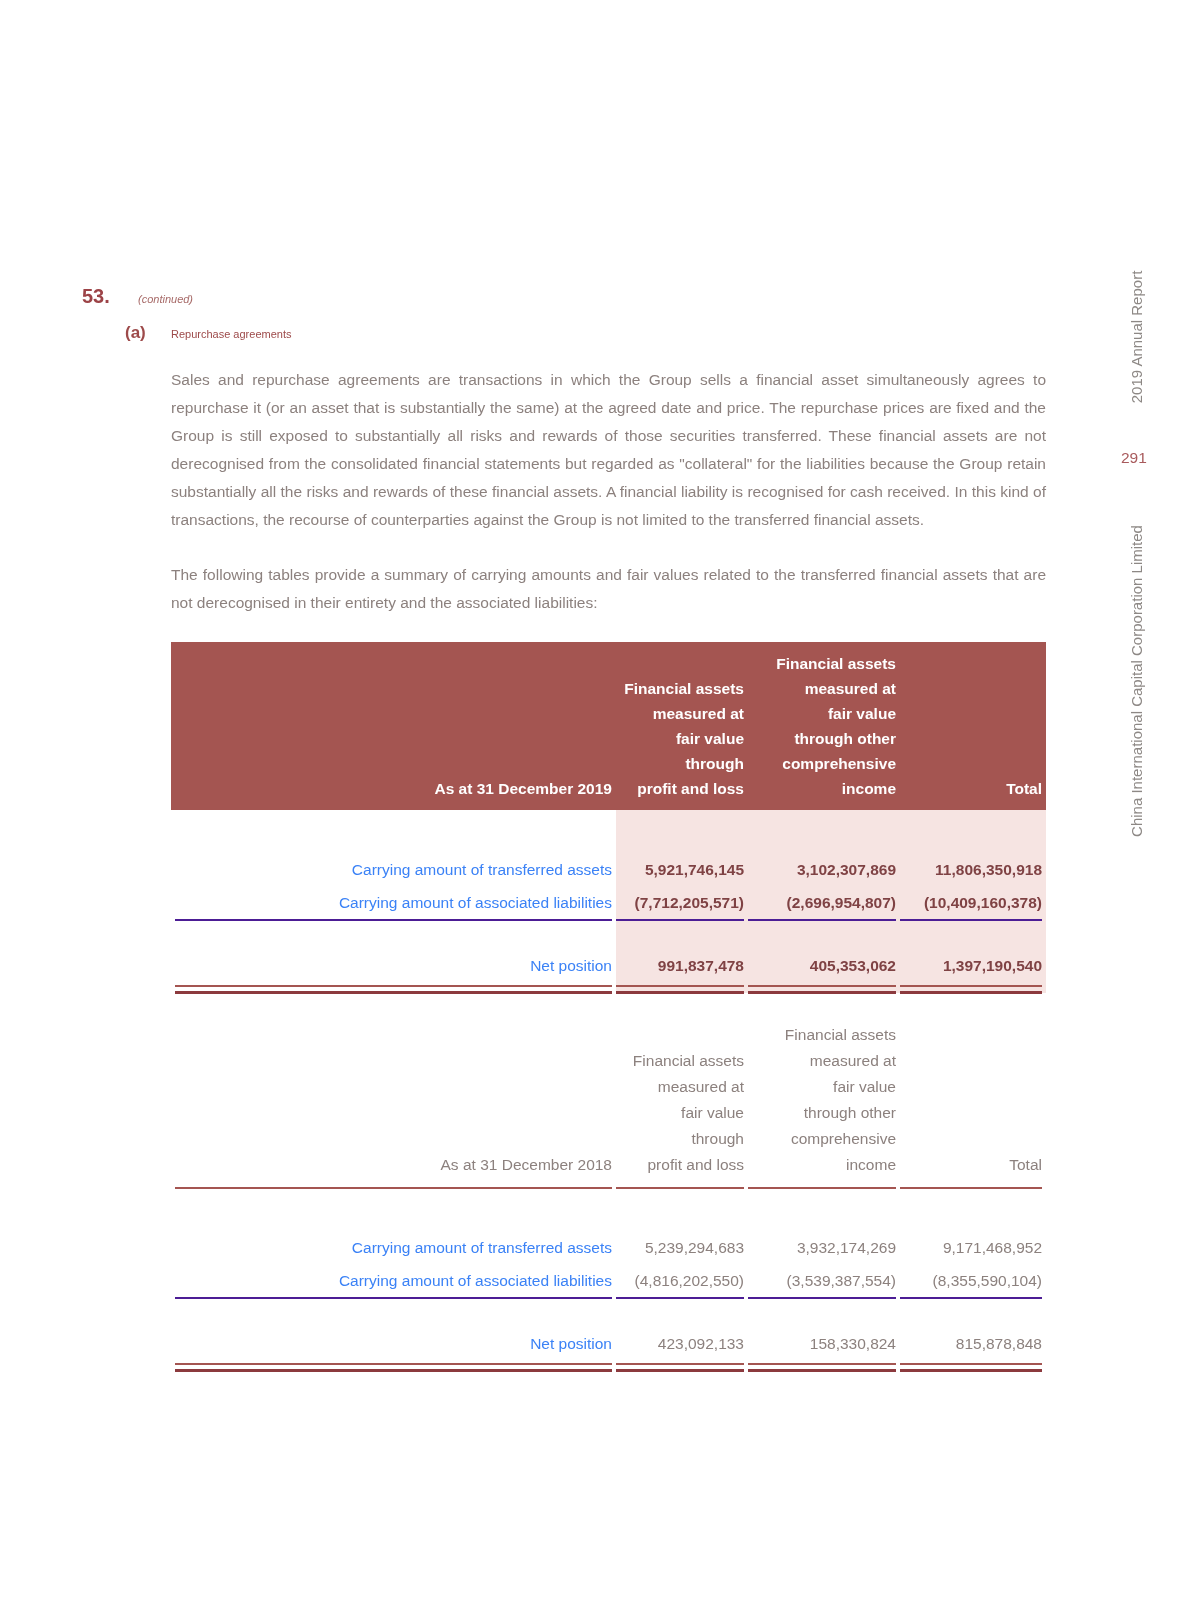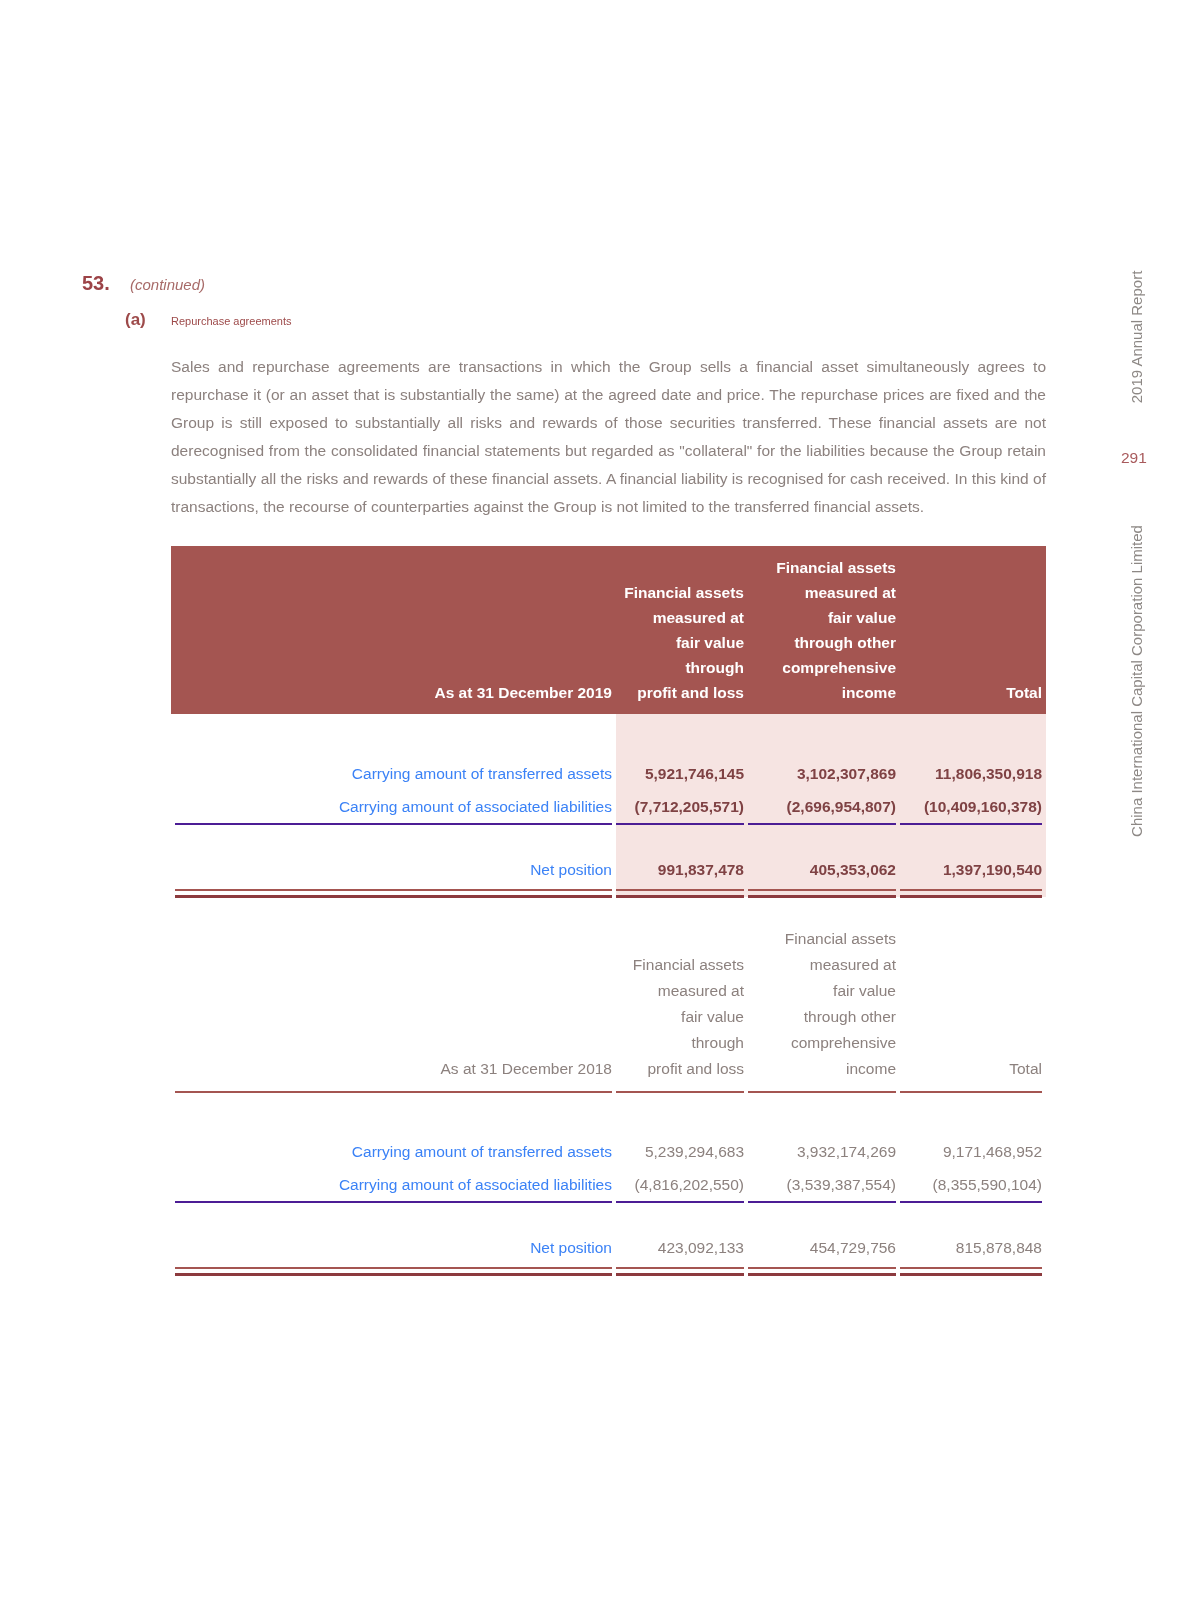--- a/index.html
+++ b/index.html
@@ -4,27 +4,27 @@
 <style>
   html,body{margin:0;padding:0;background:#ffffff;}
   .page{
     position:relative;
     width:1190px;height:1615px;
     background:#ffffff;
     font-family:"Liberation Sans", sans-serif;
     color:#8c817e;
     overflow:hidden;
   }
-  .content{position:absolute;left:82px;top:272px;width:964px;}
+  .content{position:absolute;left:82px;top:285px;width:964px;}
 
   
   .h1row{display:flex;align-items:baseline;color:#9c4347;}
   .h1num{width:44px;font-size:20px;font-weight:bold;flex:none;}
   .h1title{font-size:20px;font-weight:bold;letter-spacing:.2px;}
-  .h1cont{font-size:15px;font-style:italic;font-weight:normal;color:#a express;color:#a76a68;margin-left:4px;}
+  .h1cont{font-size:11px;font-style:italic;font-weight:normal;color:#a express;color:#a76a68;margin-left:12px;}
   .h2row{display:flex;align-items:baseline;margin-top:15px;color:#9d4a4a;}
   .h2letter{width:46px;margin-left:43px;font-size:17px;font-weight:bold;flex:none;}
   .h2title{font-size:11px;font-weight:normal;}
 
   
   .para{
     margin-left:89px;width:875px;
     font-size:15.5px;line-height:28px;
     text-align:justify;color:#8c817e;
   }
@@ -90,20 +90,21 @@
       <span class="h1num">53.</span>
       <span class="h1cont">(continued)</span>
     </div>
 
     <div class="h2row">
       <span class="h2letter">(a)</span>
       <span class="h2title">Repurchase agreements</span>
     </div>
 
     <p class="para para1">Sales and repurchase agreements are transactions in which the Group sells a financial asset simultaneously agrees to repurchase it (or an asset that is substantially the same) at the agreed date and price. The repurchase prices are fixed and the Group is still exposed to substantially all risks and rewards of those securities transferred. These financial assets are not derecognised from the consolidated financial statements but regarded as "collateral" for the liabilities because the Group retain substantially all the risks and rewards of these financial assets. A financial liability is recognised for cash received. In this kind of transactions, the recourse of counterparties against the Group is not limited to the transferred financial assets.</p>
+    <p class="para para2">The following tables provide a summary of carrying amounts and fair values related to the transferred financial assets that are not derecognised in their entirety and the associated liabilities:</p>
 
     <div class="tablewrap t2019">
       <div class="bg-band"></div>
       <div class="bg-pink"></div>
       <table>
         <colgroup>
           <col class="c-label">
             <col class="c-n1">
             <col class="c-n2">
             <col class="c-n3">
@@ -212,21 +213,21 @@
           </tr>
           <tr class="sp2">
               <td class="lbl"></td>
               <td class="num"></td>
               <td class="num"></td>
               <td class="num"></td>
             </tr>
           <tr class="net">
             <td class="lbl">Net position</td>
             <td class="num">423,092,133</td>
-            <td class="num">454,729,756</td>
+            <td class="num">158,330,824</td>
             <td class="num">815,878,848</td>
           </tr>
           <tr class="dbl">
               <td class="lbl"></td>
               <td class="num"></td>
               <td class="num"></td>
               <td class="num"></td>
             </tr>
         </tbody>
       </table>

